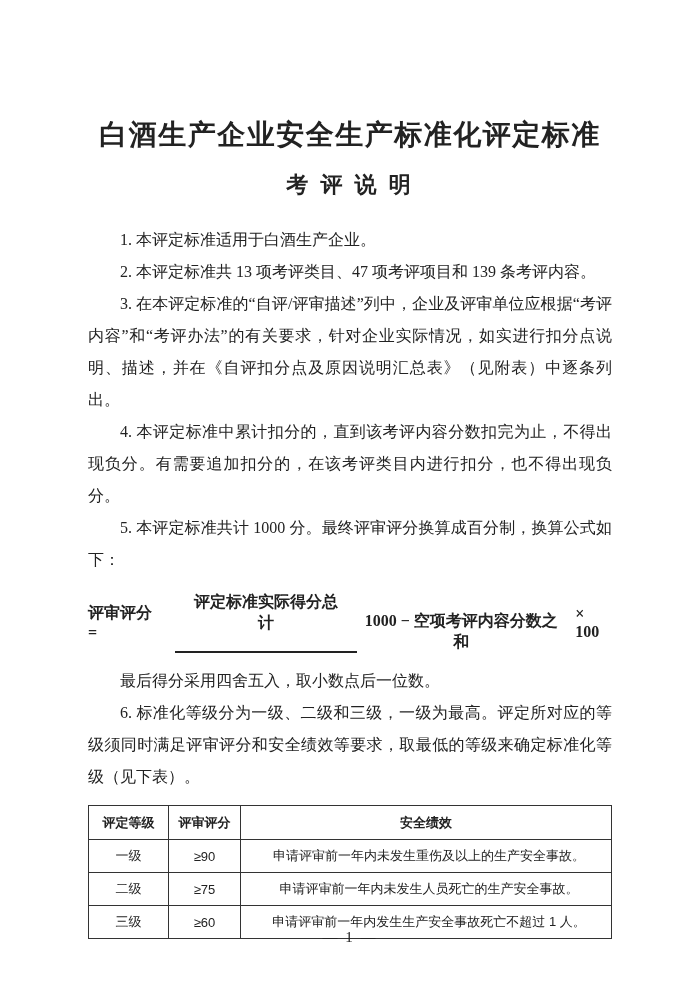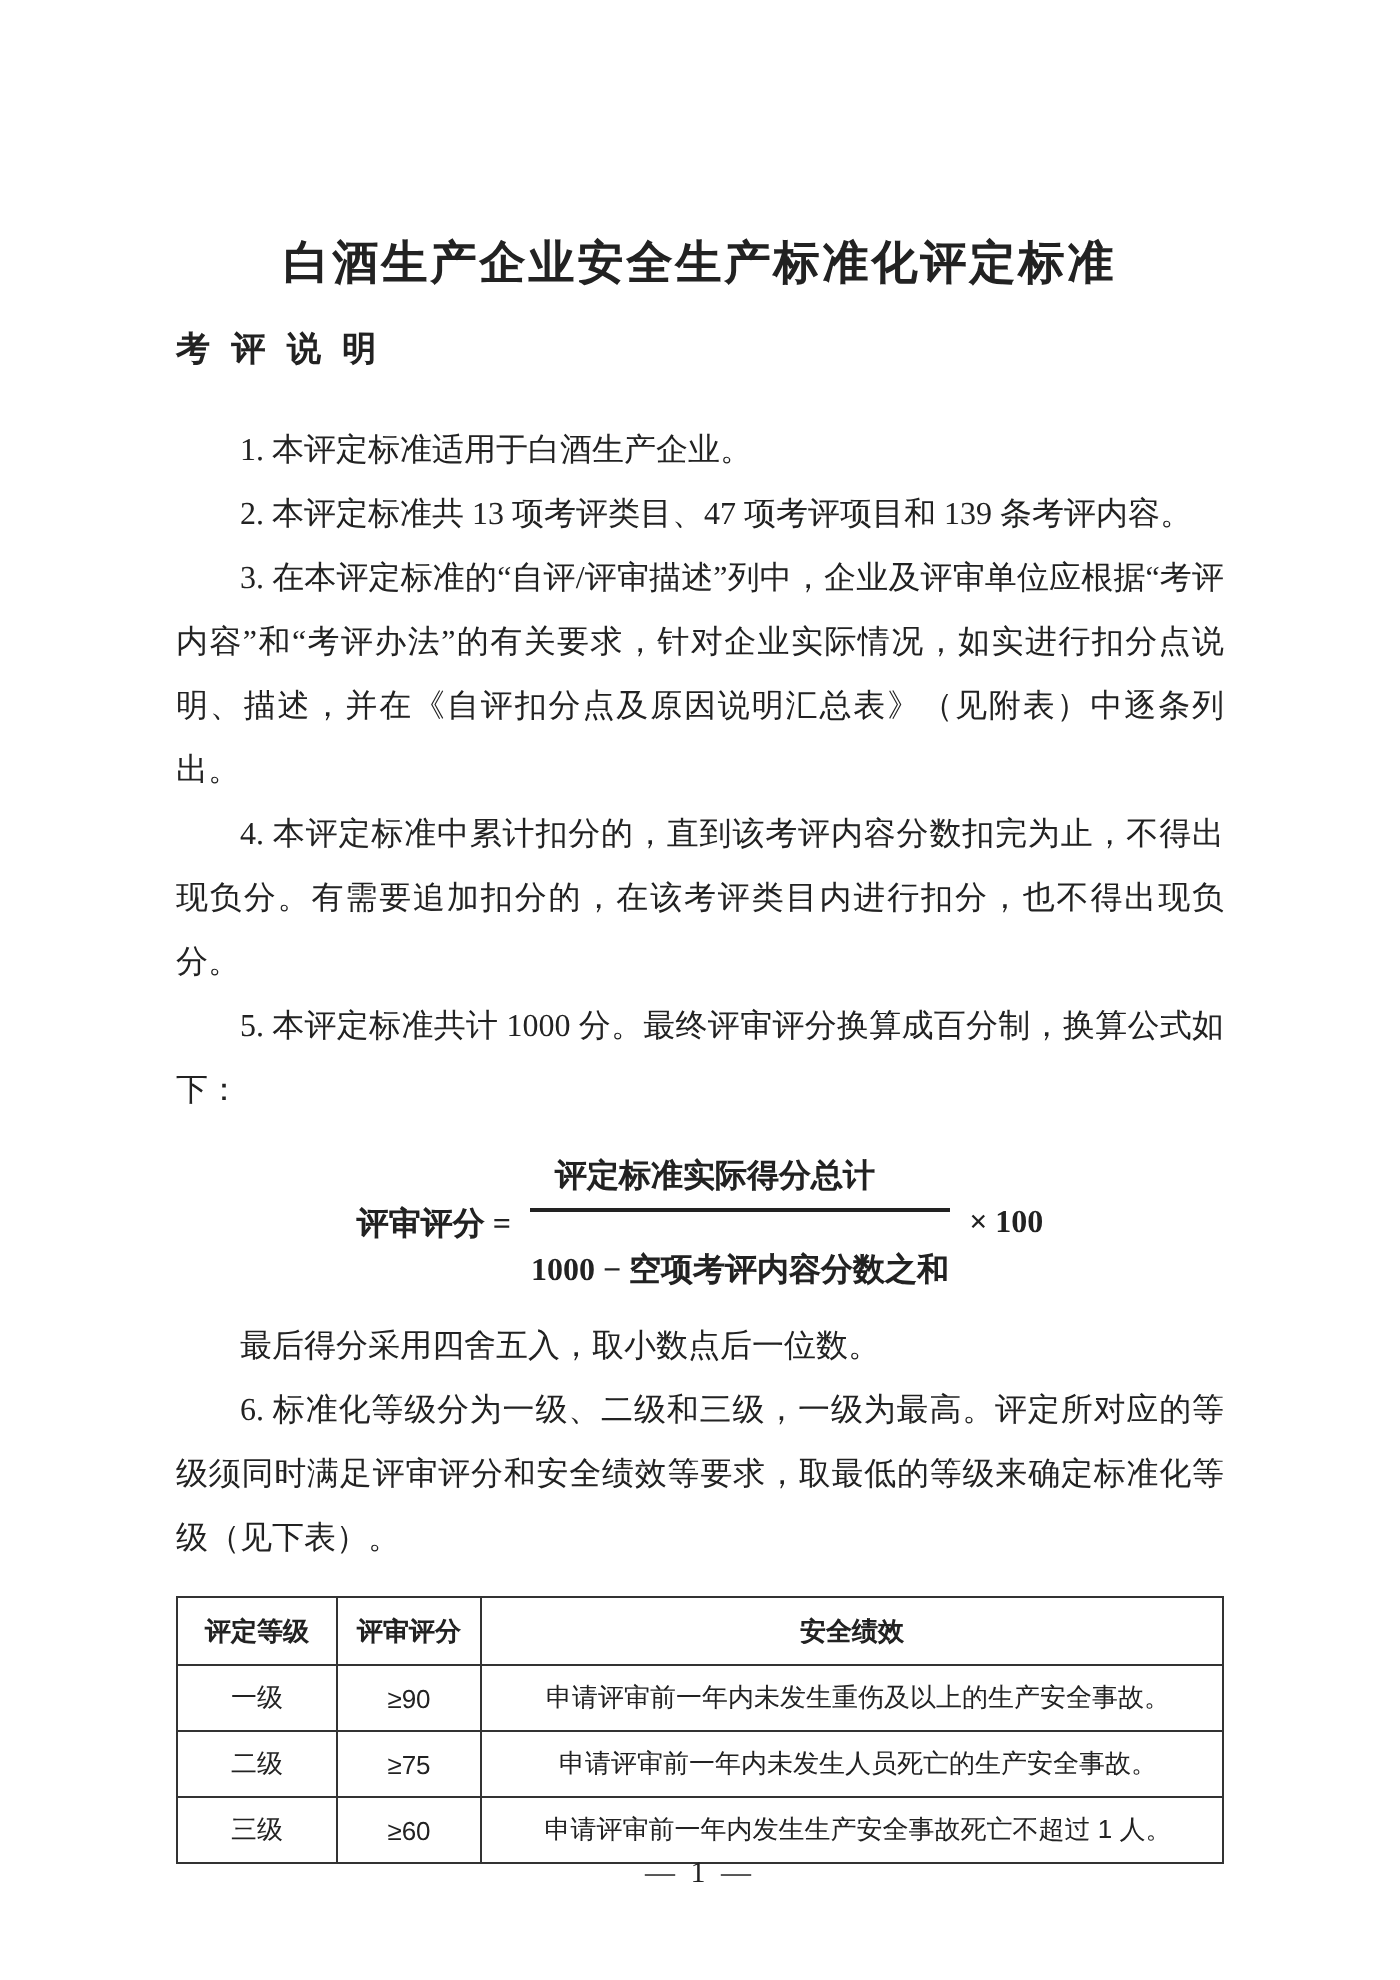--- a/index.html
+++ b/index.html
@@ -10,28 +10,28 @@
     font-family: "Liberation Serif", "DejaVu Serif", serif;
     color: #222222;
     position: relative;
     overflow: hidden;
   }
   .page {
     padding: 116px 88px 0 88px;
   }
   .title {
     text-align: center;
-    font-size: 23px;
+    font-size: 28px;
     font-weight: bold;
     letter-spacing: 1.5px;
     font-family: "Liberation Sans", "DejaVu Sans", sans-serif;
   }
   .subtitle {
-    text-align: left;
-    font-size: 17px;
+    text-align: center;
+    font-size: 22px;
     font-weight: bold;
     margin-top: 16px;
     letter-spacing: 3px;
     font-family: "Liberation Sans", "DejaVu Sans", sans-serif;
   }
   .body-text { margin-top: 24px; }
   .para {
     font-size: 16px;
     line-height: 32px;
     text-align: justify;
@@ -41,22 +41,21 @@
     display: flex;
     justify-content: center;
     align-items: center;
     margin: 16px 0 12px 0;
     font-weight: bold;
     font-size: 16px;
     gap: 10px;
   }
   .frac {
     display: inline-flex;
-    flex-direction: column;
-    text-align: left;
+    text-align: center;
   }
   .frac .num { border-bottom: 2px solid #222; padding: 0 12px 5px 12px; }
   .frac .den { padding-top: 19px; }
   table.grade-table {
     width: 100%;
     border-collapse: collapse;
     margin-top: 12px;
     font-size: 13px;
     font-family: "Liberation Sans", "DejaVu Sans", sans-serif;
   }

